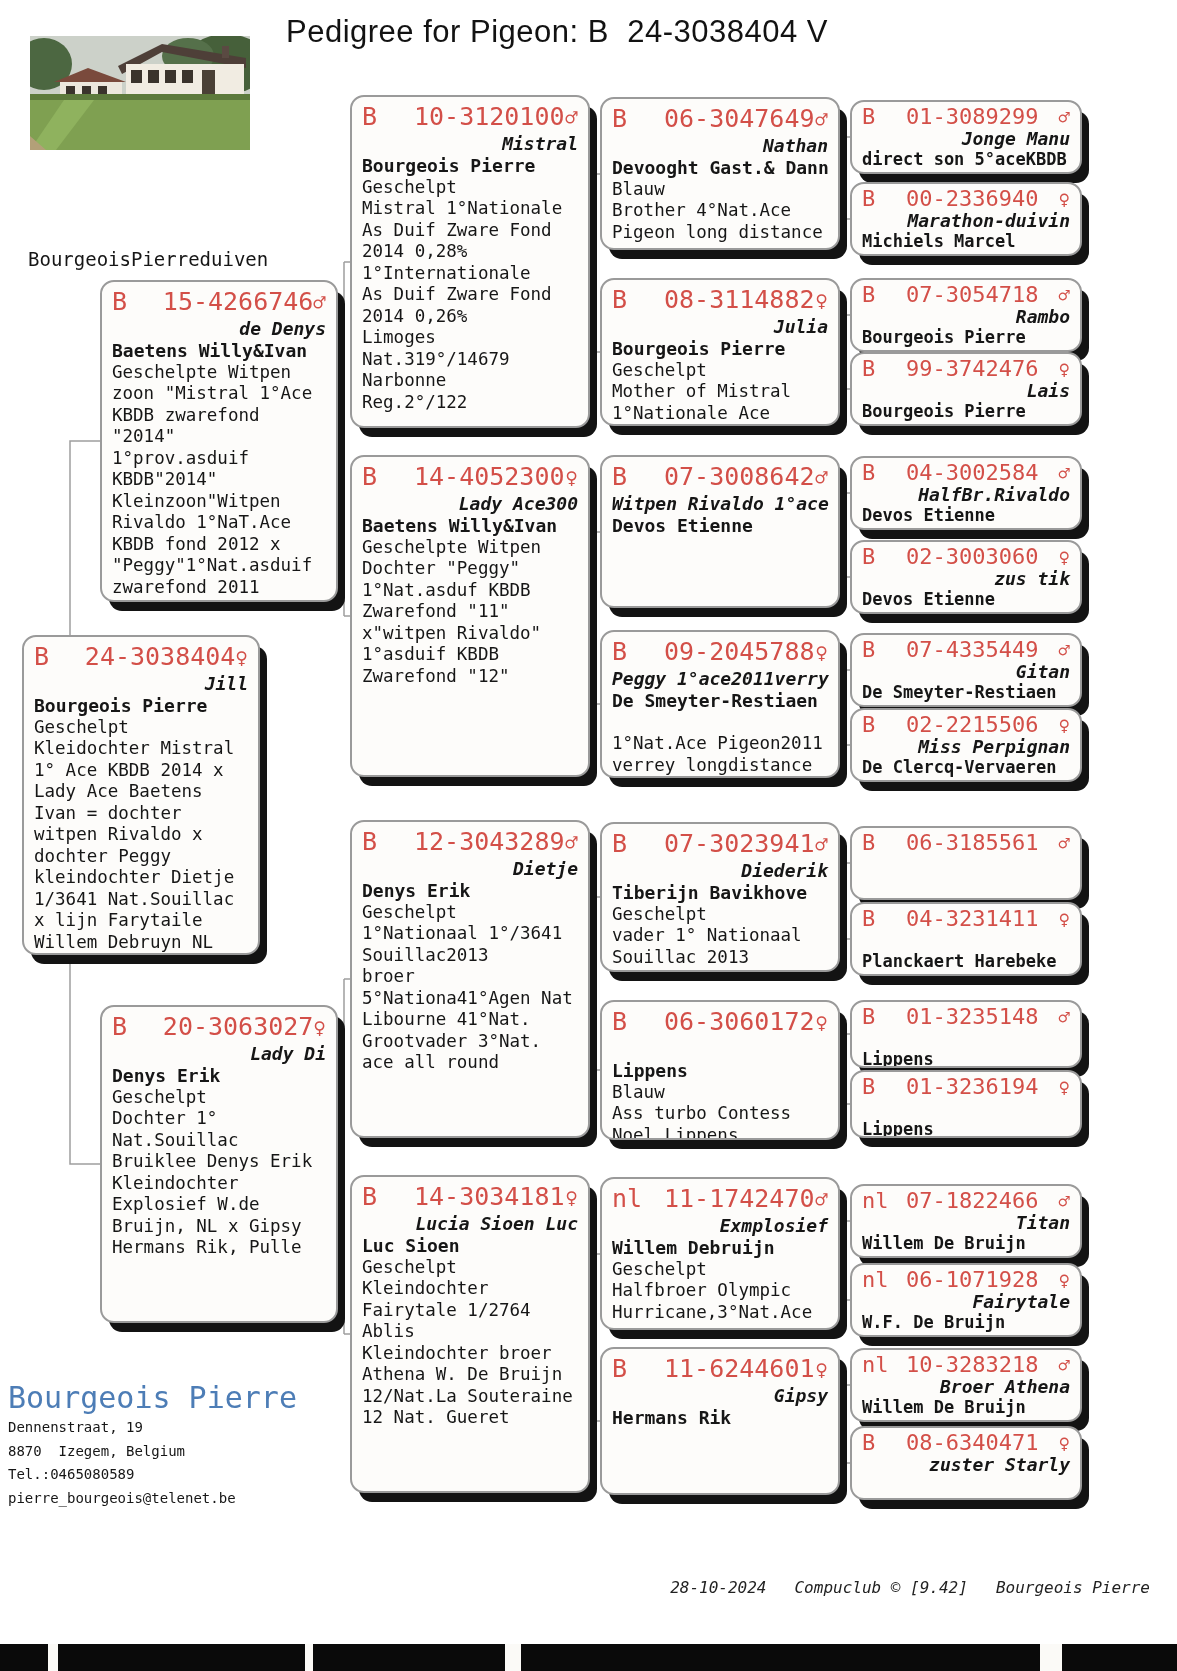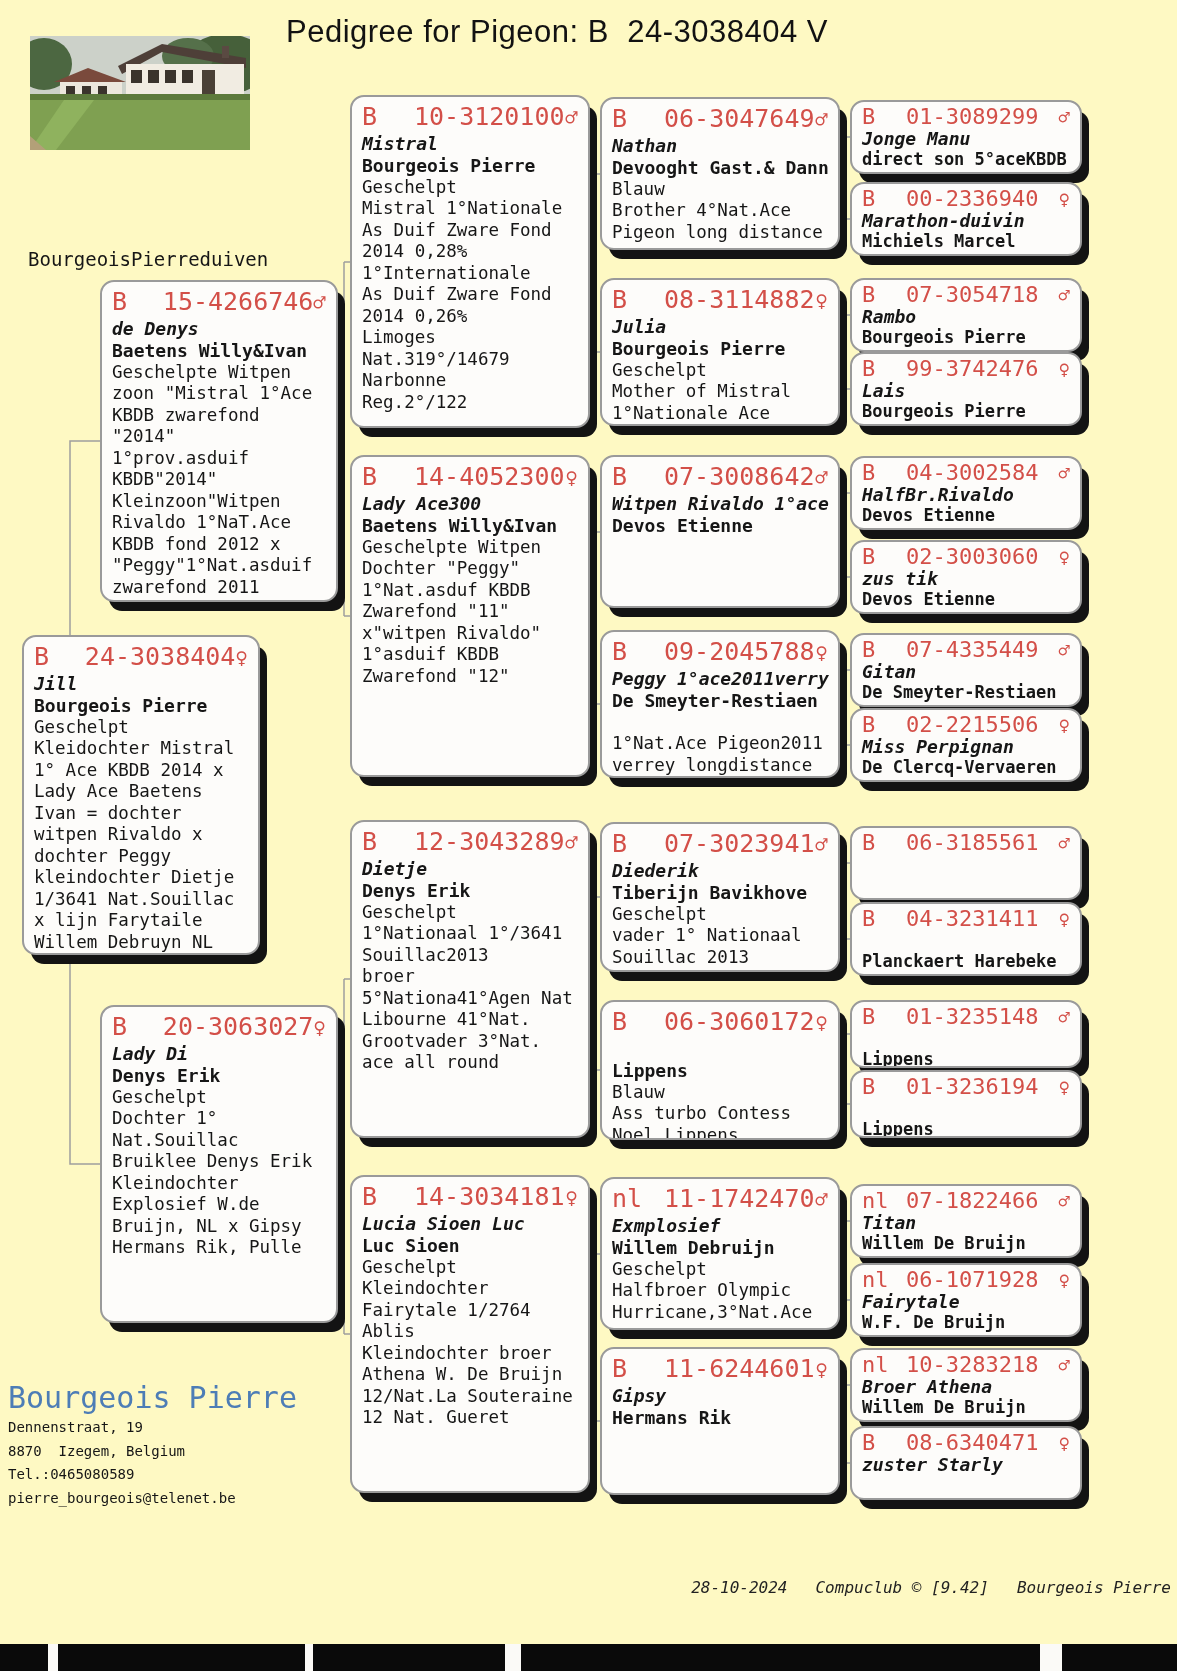--- a/index.html
+++ b/index.html
@@ -1,41 +1,41 @@
 <!DOCTYPE html>
 <html><head>
 <meta charset="utf-8">
 <style>
   html,body{margin:0;padding:0;background:#e9e9e9;}
-  .page{position:relative;width:1177px;height:1671px;background:#fef9c3;overflow:hidden;
+  .page{position:relative;width:1177px;height:1671px;background:#ffffff;overflow:hidden;
         font-family:"DejaVu Sans Mono",monospace;color:#161616;}
   .title{position:absolute;left:286px;top:14px;font-family:"Liberation Sans",sans-serif;
          font-size:31px;letter-spacing:.5px;color:#121212;white-space:pre;}
   .loft-label{position:absolute;left:28px;top:248px;font-size:19px;}
   .photo{position:absolute;left:30px;top:36px;width:220px;height:114px;}
   .connectors{position:absolute;left:0;top:0;width:1177px;height:1671px;}
   .box{position:absolute;background:#fdfcfa;border:2px solid #9a9a9a;border-radius:14px;
        box-shadow:8px 10px 0 -1px #131313;padding:5px 10px;box-sizing:border-box;overflow:hidden;}
   .bh{display:flex;align-items:baseline;color:#d34f48;font-size:25px;line-height:30px;white-space:pre;}
   .bh .code{width:52px;}
   .bh .ring{flex:1;}
   .bh .sex{font-size:21px;}
-  .bn{font-style:italic;font-weight:bold;font-size:18px;line-height:22px;min-height:22px;white-space:pre;}
+  .bn{font-style:italic;font-weight:bold;font-size:18px;line-height:22px;min-height:22px;white-space:pre;text-align:right;}
   .bo{font-weight:bold;font-size:18px;line-height:21.5px;min-height:21.5px;white-space:pre;}
   .bl{font-size:17.5px;line-height:21.5px;white-space:pre-line;}
   .g5{padding-top:3px;}
   .g5 .bh{font-size:22px;line-height:24px;}
   .g5 .bh .code{width:44px;}
   .g5 .bh .sex{font-size:19px;}
   .g5 .bn{font-size:18px;line-height:20px;min-height:20px;}
   .g5 .bo{font-size:17px;line-height:20px;min-height:20px;}
   .contact{position:absolute;left:8px;top:1380px;}
   .contact .cname{color:#4d7db6;font-size:30px;line-height:36px;}
   .contact .cline{font-size:14px;line-height:23.5px;white-space:pre;}
-  .footer{position:absolute;right:6px;top:1578px;font-style:italic;font-size:16px;color:#222;white-space:pre;}
+  .footer{position:absolute;right:27px;top:1578px;font-style:italic;font-size:16px;color:#222;white-space:pre;}
   .footer span{margin-left:28px;}
   .scan-strip{position:absolute;left:0;top:1644px;width:1177px;height:27px;background:#0a0a0a;}
   .notch{position:absolute;top:0;height:100%;background:#fbfaf7;}
 </style>
 </head>
 <body>
 
 <div class="page">
 
   <svg class="photo" viewBox="0 0 220 114" preserveAspectRatio="none">

